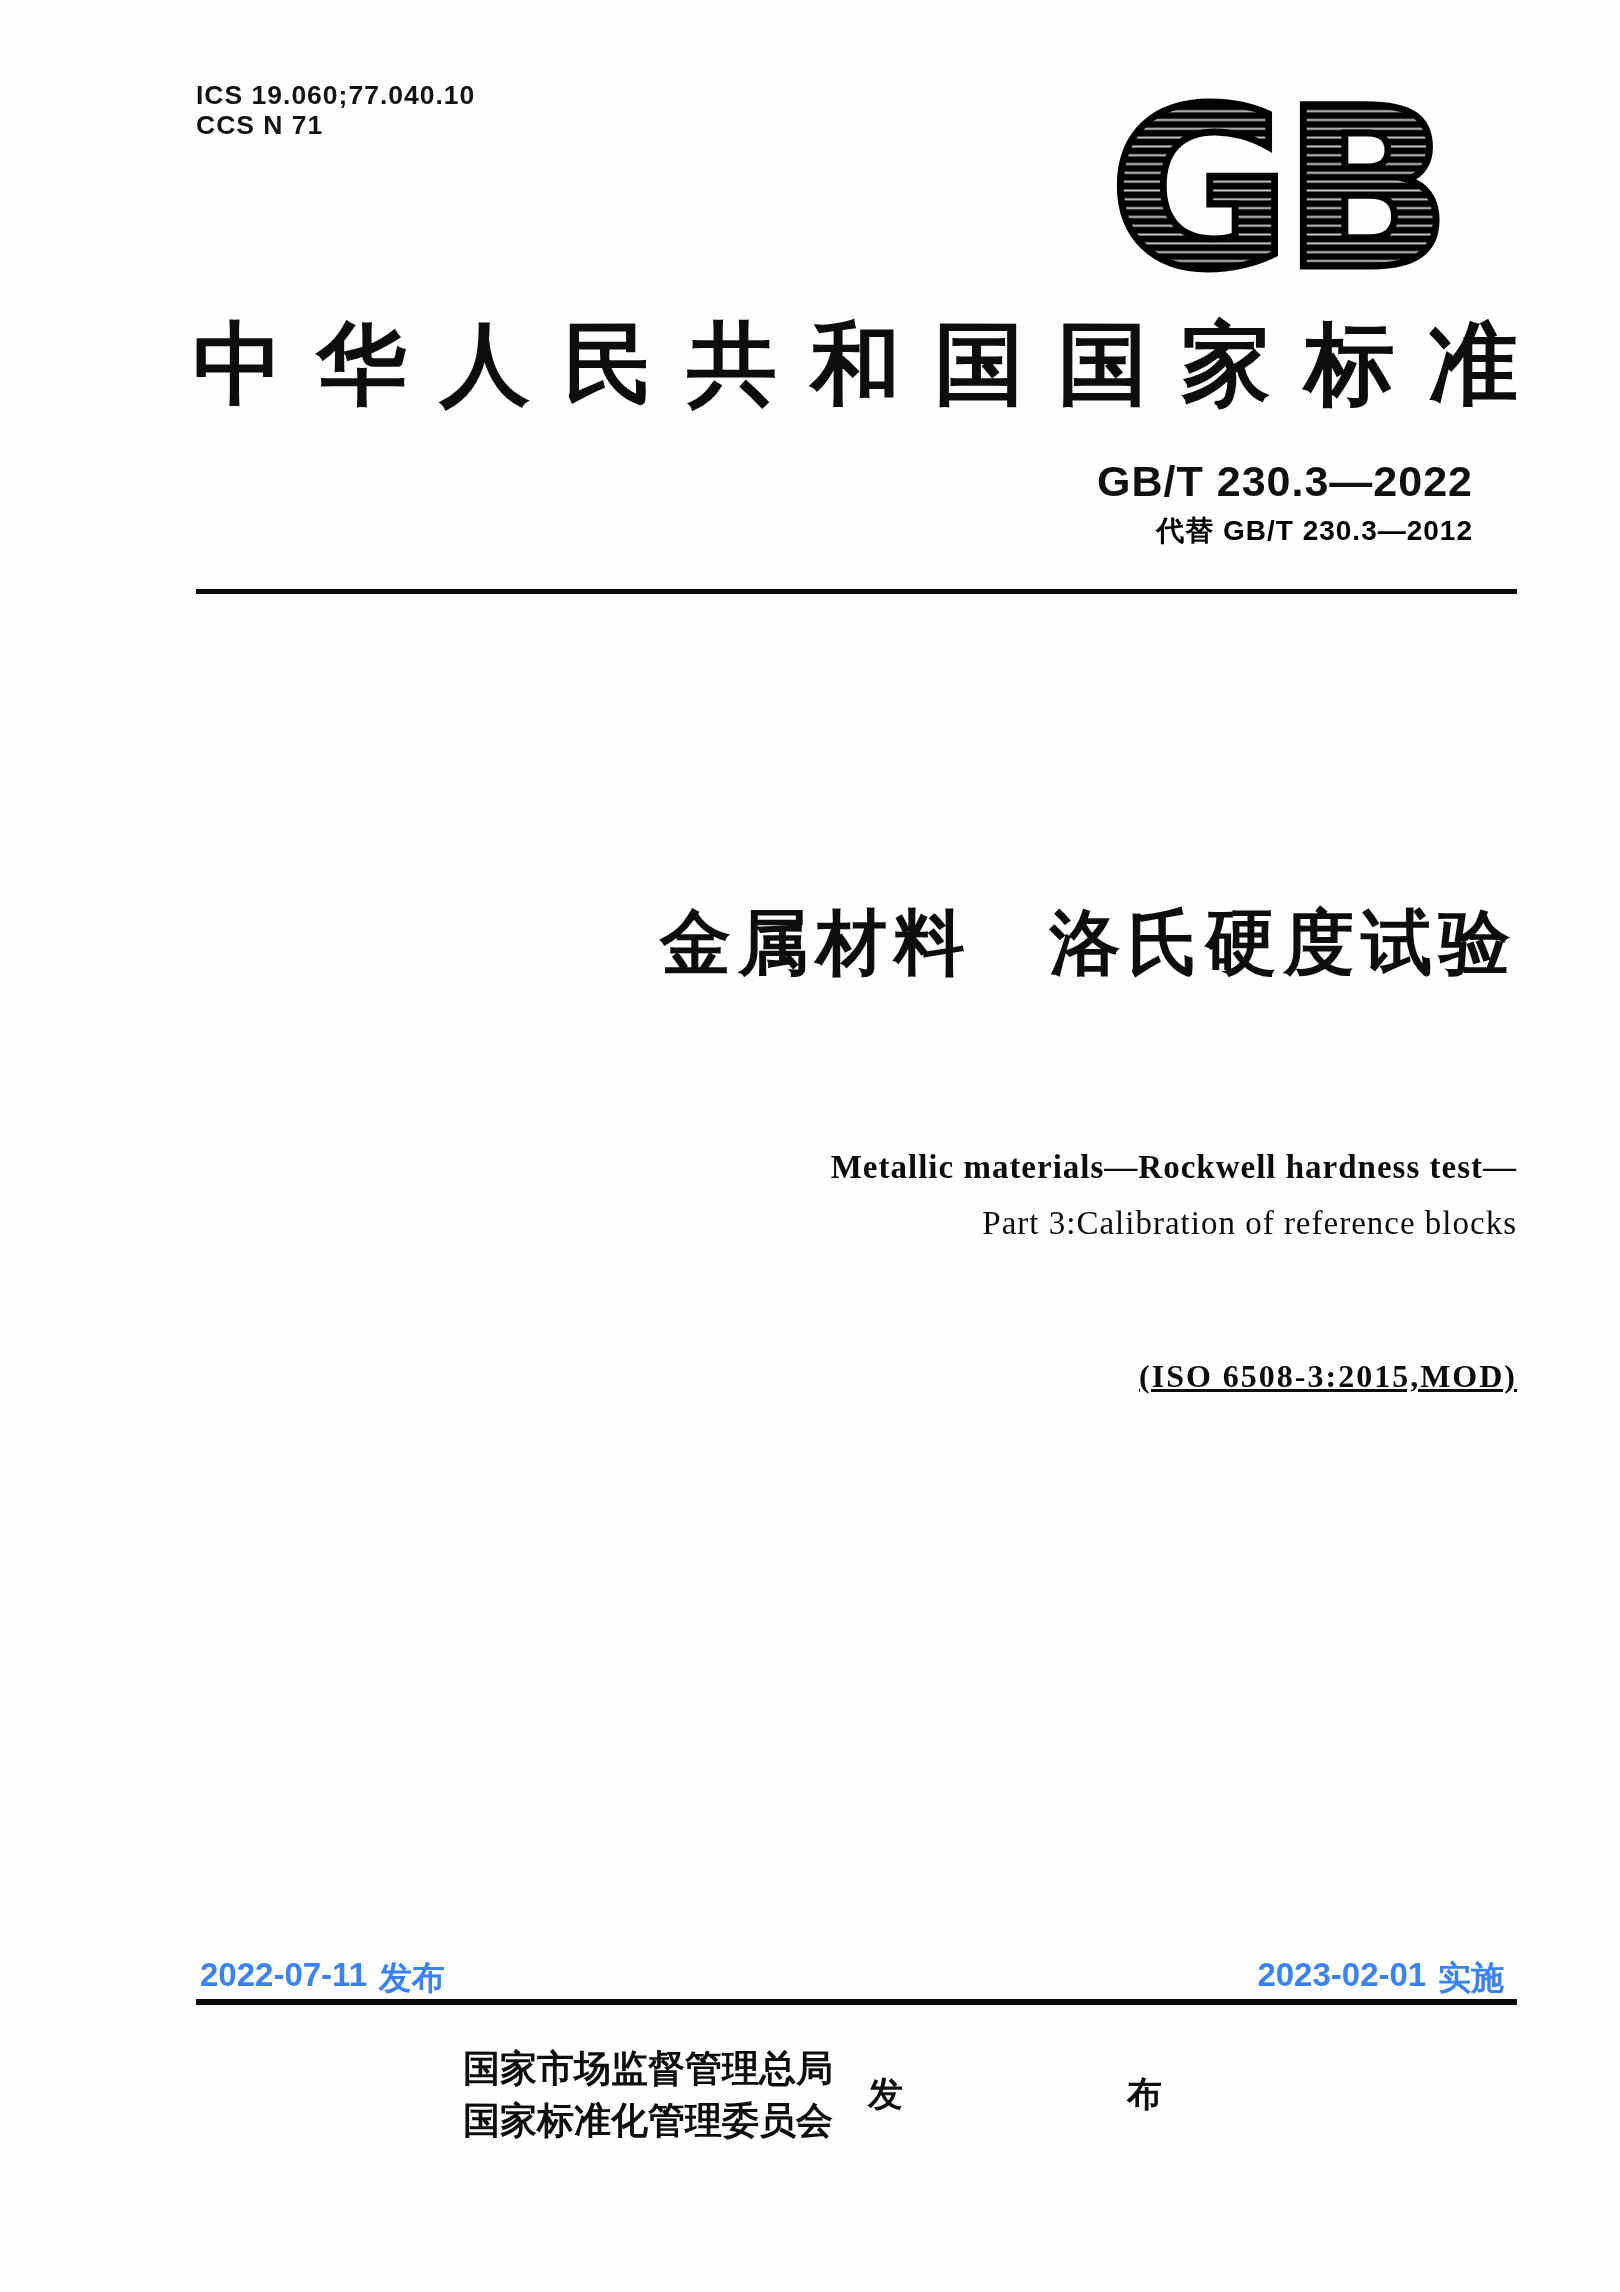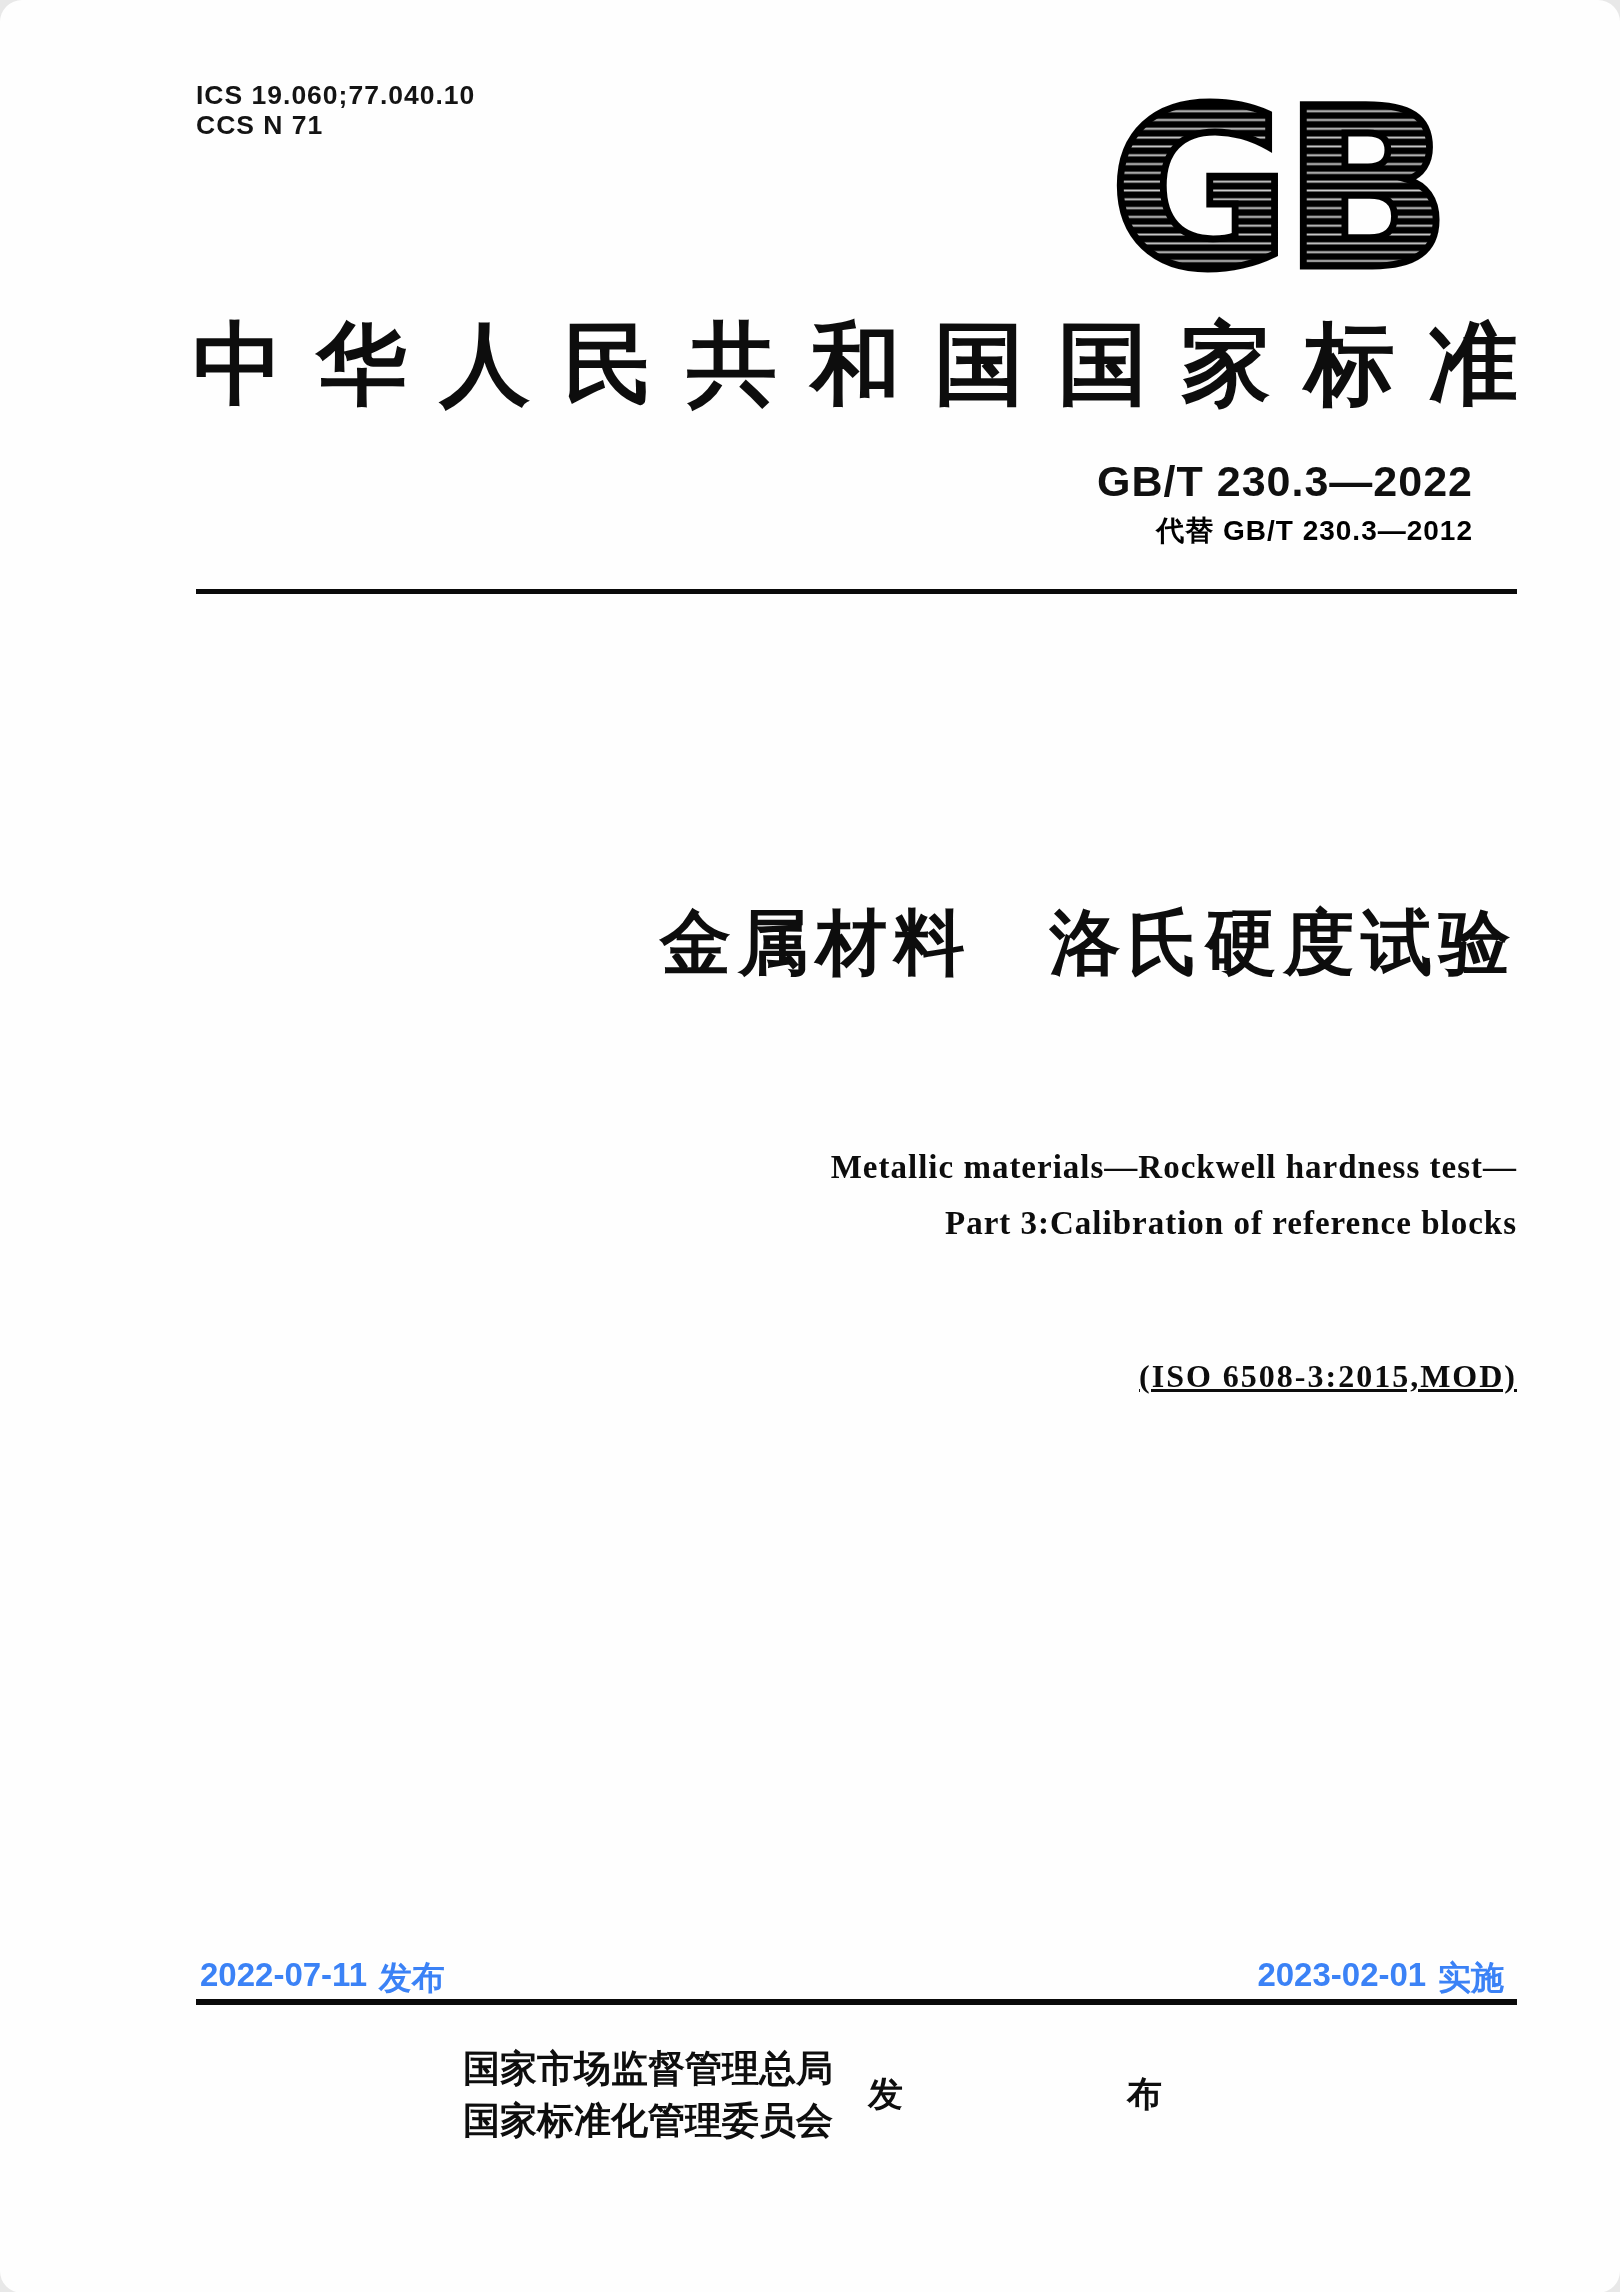--- a/index.html
+++ b/index.html
@@ -6,21 +6,20 @@
   html, body { background: #e8e8e8; }
   .page {
     position: relative;
     width: 1620px;
     height: 2293px;
     margin: 0 auto;
     background: #fefefe;
     color: #111;
     overflow: hidden;
     font-family: "Liberation Sans", sans-serif;
-    border-radius: 22px;
   }
 
   
   .ics-block {
     position: absolute;
     left: 196px;
     top: 80px;
     font-weight: bold;
     font-size: 26.5px;
     line-height: 30px;
@@ -80,21 +79,21 @@
     position: absolute;
     left: 196px;
     width: 1321px;
     text-align: right;
     white-space: nowrap;
     color: #0d0d0d;
   }
   .title-zh-1 { top: 896px;  font-weight: bold; font-size: 71px; letter-spacing: 6.9px; }
   .title-zh-2 { top: 988px; font-weight: bold; font-size: 71px; letter-spacing: 2.9px; }
   .title-en-1 { top: 1149px; font-family: "Liberation Serif", serif; font-weight: bold; font-size: 33px; letter-spacing: 1px; }
-  .title-en-2 { top: 1205px; font-family: "Liberation Serif", serif; font-weight: bold; font-size: 33px; letter-spacing: 1px; }
+  .title-en-2 { top: 1205px; font-family: "Liberation Serif", serif; font-weight: normal; font-size: 33px; letter-spacing: 1px; }
   .iso-ref    { top: 1358px; font-family: "Liberation Serif", serif; font-weight: bold; font-size: 32px; letter-spacing: 2px; text-decoration: underline; }
 
   
   .date-line {
     position: absolute;
     top: 1956px;
     font-weight: bold;
     font-size: 33px;
     display: flex;
     gap: 11.8px;

